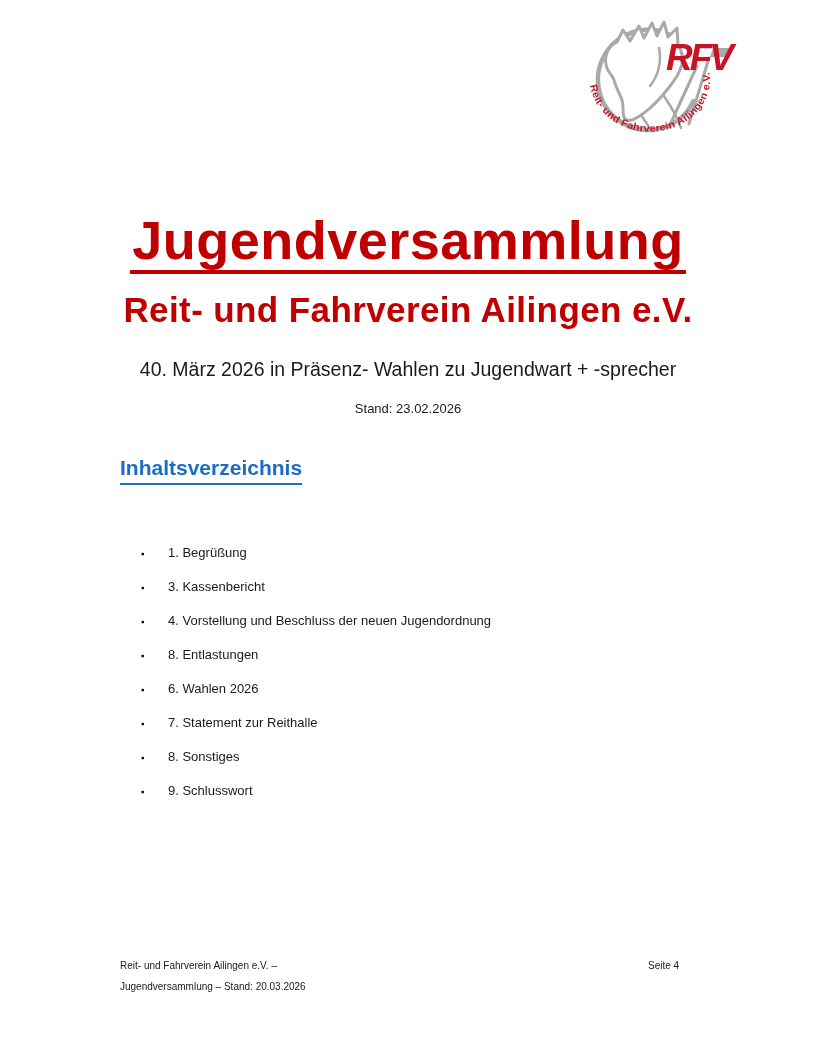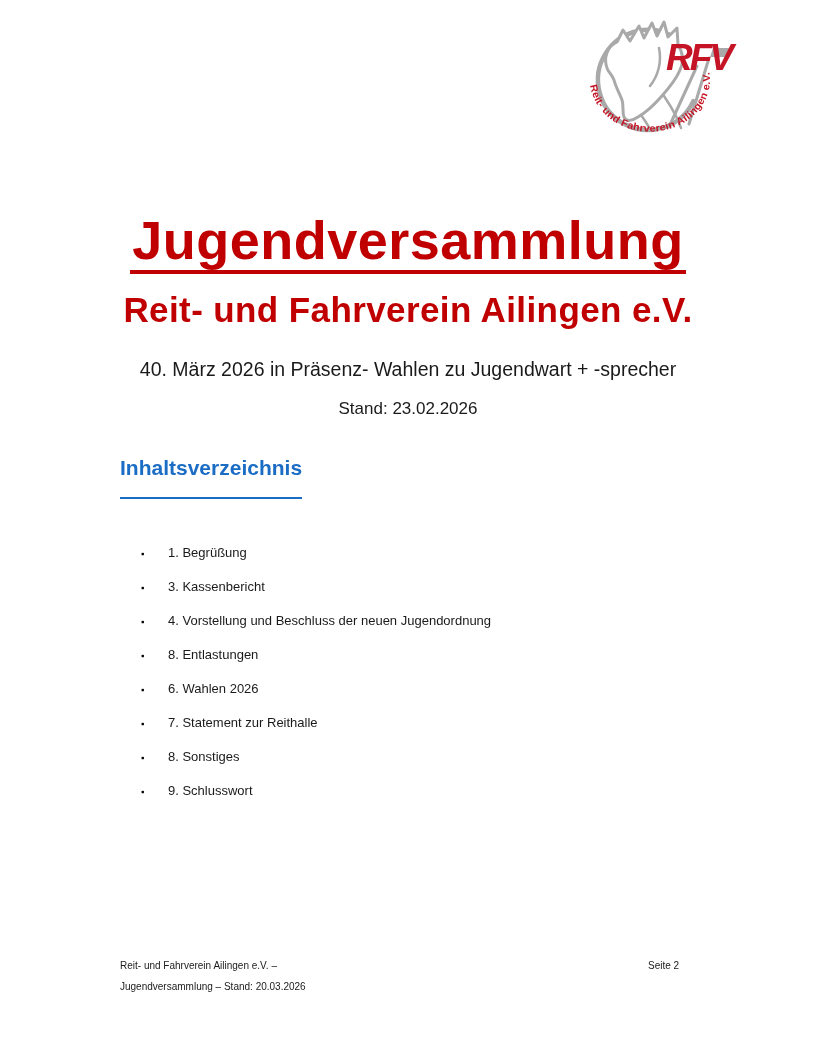--- a/index.html
+++ b/index.html
@@ -32,29 +32,29 @@
     position:absolute;left:0;right:0;top:292px;text-align:center;
     font-size:35px;line-height:36px;font-weight:bold;letter-spacing:.4px;
     color:var(--title-red);
   }
   .meeting-line{
     position:absolute;left:0;right:0;top:358px;text-align:center;
     font-size:19.5px;line-height:22px;color:var(--ink);
   }
   .stand-line{
     position:absolute;left:0;right:0;top:399px;text-align:center;
-    font-size:17px;line-height:19px;color:var(--ink);
+    font-size:13px;line-height:19px;color:var(--ink);
   }
 
   .toc-heading{
     position:absolute;left:120px;top:456px;
     font-size:21px;line-height:23px;font-weight:bold;
     color:var(--heading-blue);
   }
-  .toc-heading .u{display:inline-block;border-bottom:2px solid currentColor;padding-bottom:18px;}
+  .toc-heading .u{display:inline-block;border-bottom:2px solid currentColor;padding-bottom:4px;}
 
   ul.toc-list{
     position:absolute;left:141px;top:536px;width:540px;list-style:none;
   }
   ul.toc-list li{
     height:34px;line-height:34px;font-size:13px;white-space:nowrap;
   }
   .bullet{
     display:inline-block;width:27px;font-size:9.5px;color:#000;
   }
@@ -113,15 +113,15 @@
     <li><span class="bullet">▪</span><span>6. Wahlen 2026</span></li>
     <li><span class="bullet">▪</span><span>7. Statement zur Reithalle</span></li>
     <li><span class="bullet">▪</span><span>8. Sonstiges</span></li>
     <li><span class="bullet">▪</span><span>9. Schlusswort</span></li>
   </ul>
 
   <div class="footer-left">
     <div>Reit- und Fahrverein Ailingen e.V. –</div>
     <div>Jugendversammlung – Stand: 20.03.2026</div>
   </div>
-  <div class="footer-page">Seite 2</div>
+  <div class="footer-page">Seite 4</div>
 
 </div>
 
 </body></html>

